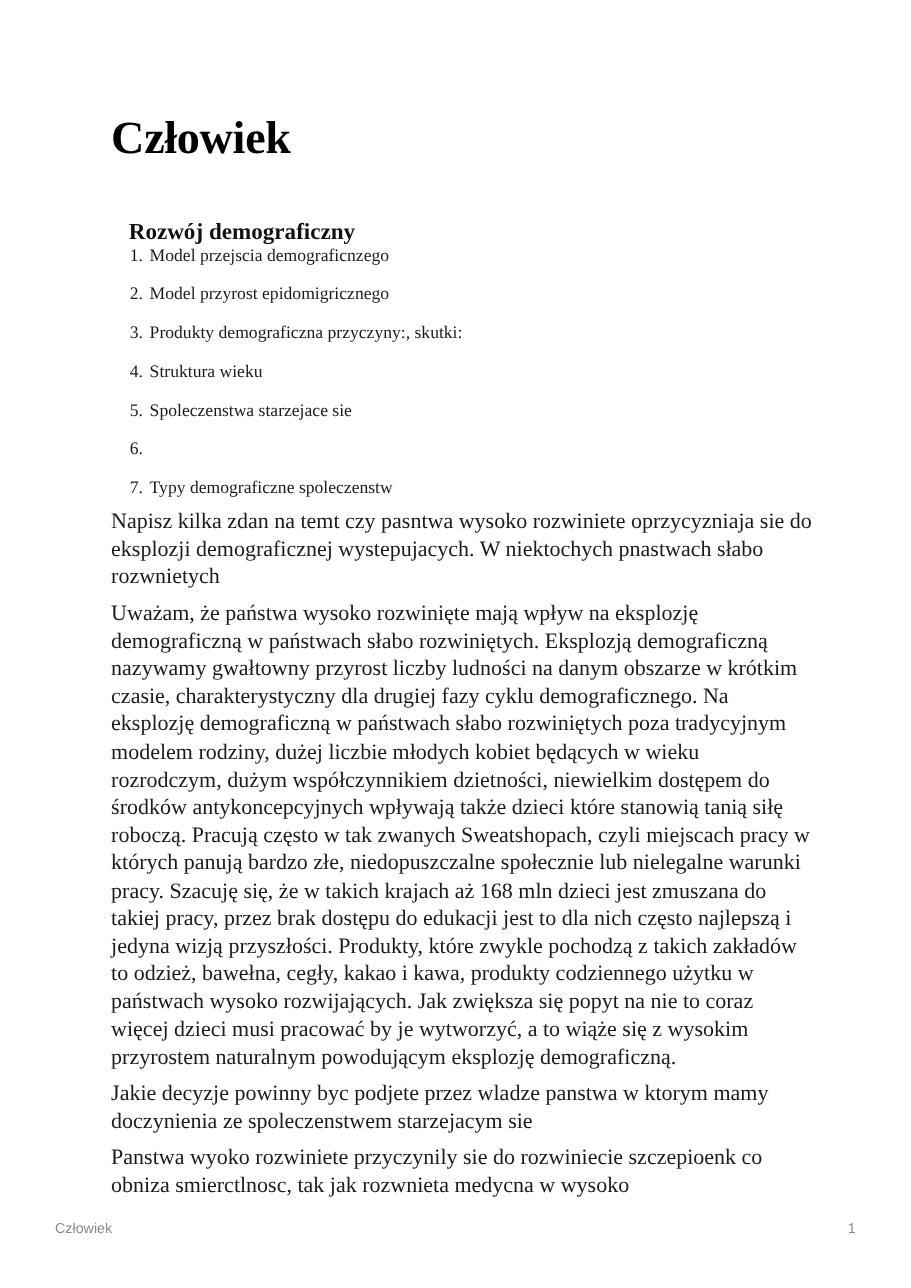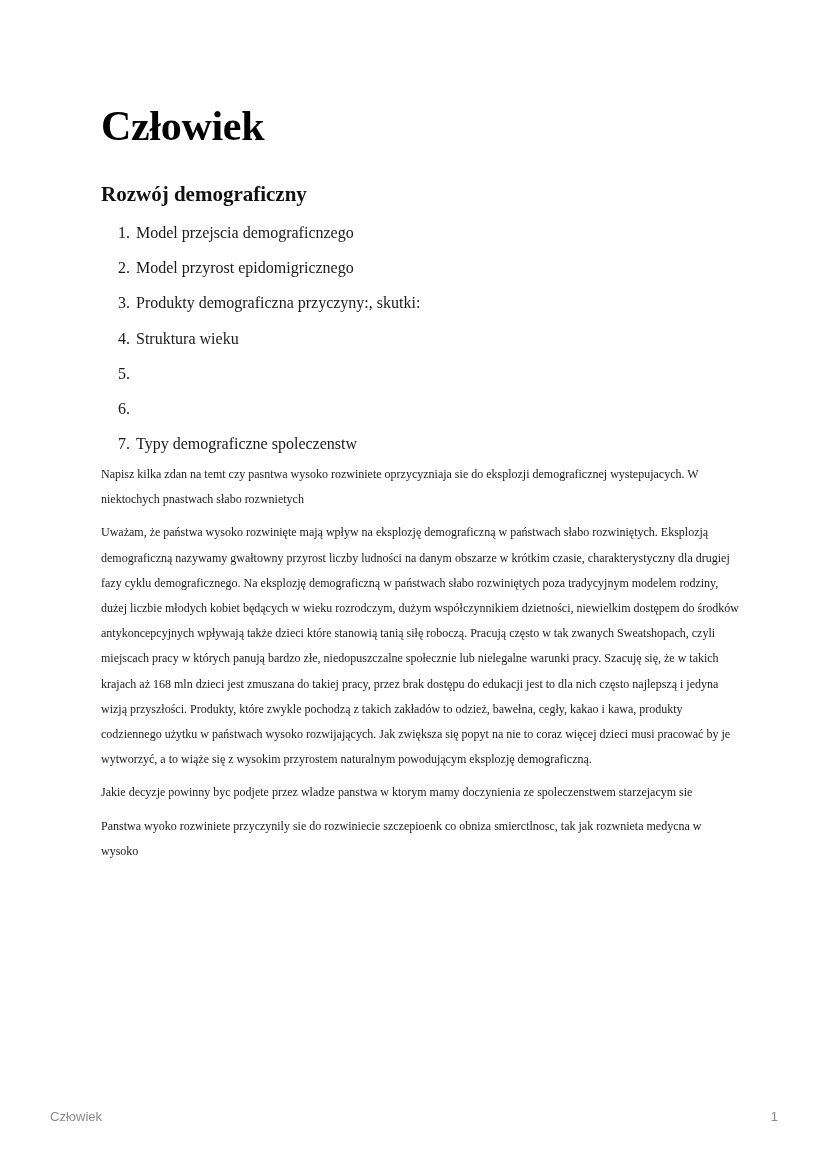--- a/index.html
+++ b/index.html
@@ -29,21 +29,21 @@
       font-size: 42px;
       font-weight: bold;
       line-height: 52px;
       color: #000;
       letter-spacing: -0.3px;
     }
     .section-heading {
       position: absolute;
       top: 180px;
       left: 0;
-      margin: 0;
+      margin: 16px;
       font-size: 21px;
       font-weight: bold;
       line-height: 28px;
       color: #111;
     }
     .topic-list {
       position: absolute;
       top: 215px;
       left: 0;
       margin: 0;
@@ -73,21 +73,21 @@
       font-family: Liberation Serif, serif;
     }
     .paragraphs {
       position: absolute;
       top: 462px;
       left: 0;
       width: 640px;
     }
     .paragraphs p {
       margin: 0 0 8px 0;
-      font-size: 12px;
+      font-size: 20px;
       line-height: 25.2px;
       color: #1a1a1a;
     }
     .footer {
       position: absolute;
       top: 1109px;
       left: 0;
       width: 828px;
       height: 20px;
       font-family: "Liberation Sans", "DejaVu Sans", sans-serif;
@@ -125,20 +125,21 @@
     <li>
       <span class="num">3</span>
       <span class="txt">Produkty demograficzna przyczyny:, skutki:</span>
     </li>
     <li>
       <span class="num">4</span>
       <span class="txt">Struktura wieku</span>
     </li>
     <li>
       <span class="num">5</span>
+      <span class="txt">Spoleczenstwa starzejace sie</span>
     </li>
     <li>
       <span class="num">6</span>
     </li>
     <li>
       <span class="num">7</span>
       <span class="txt">Typy demograficzne spoleczenstw</span>
     </li>
   </ol>
 

